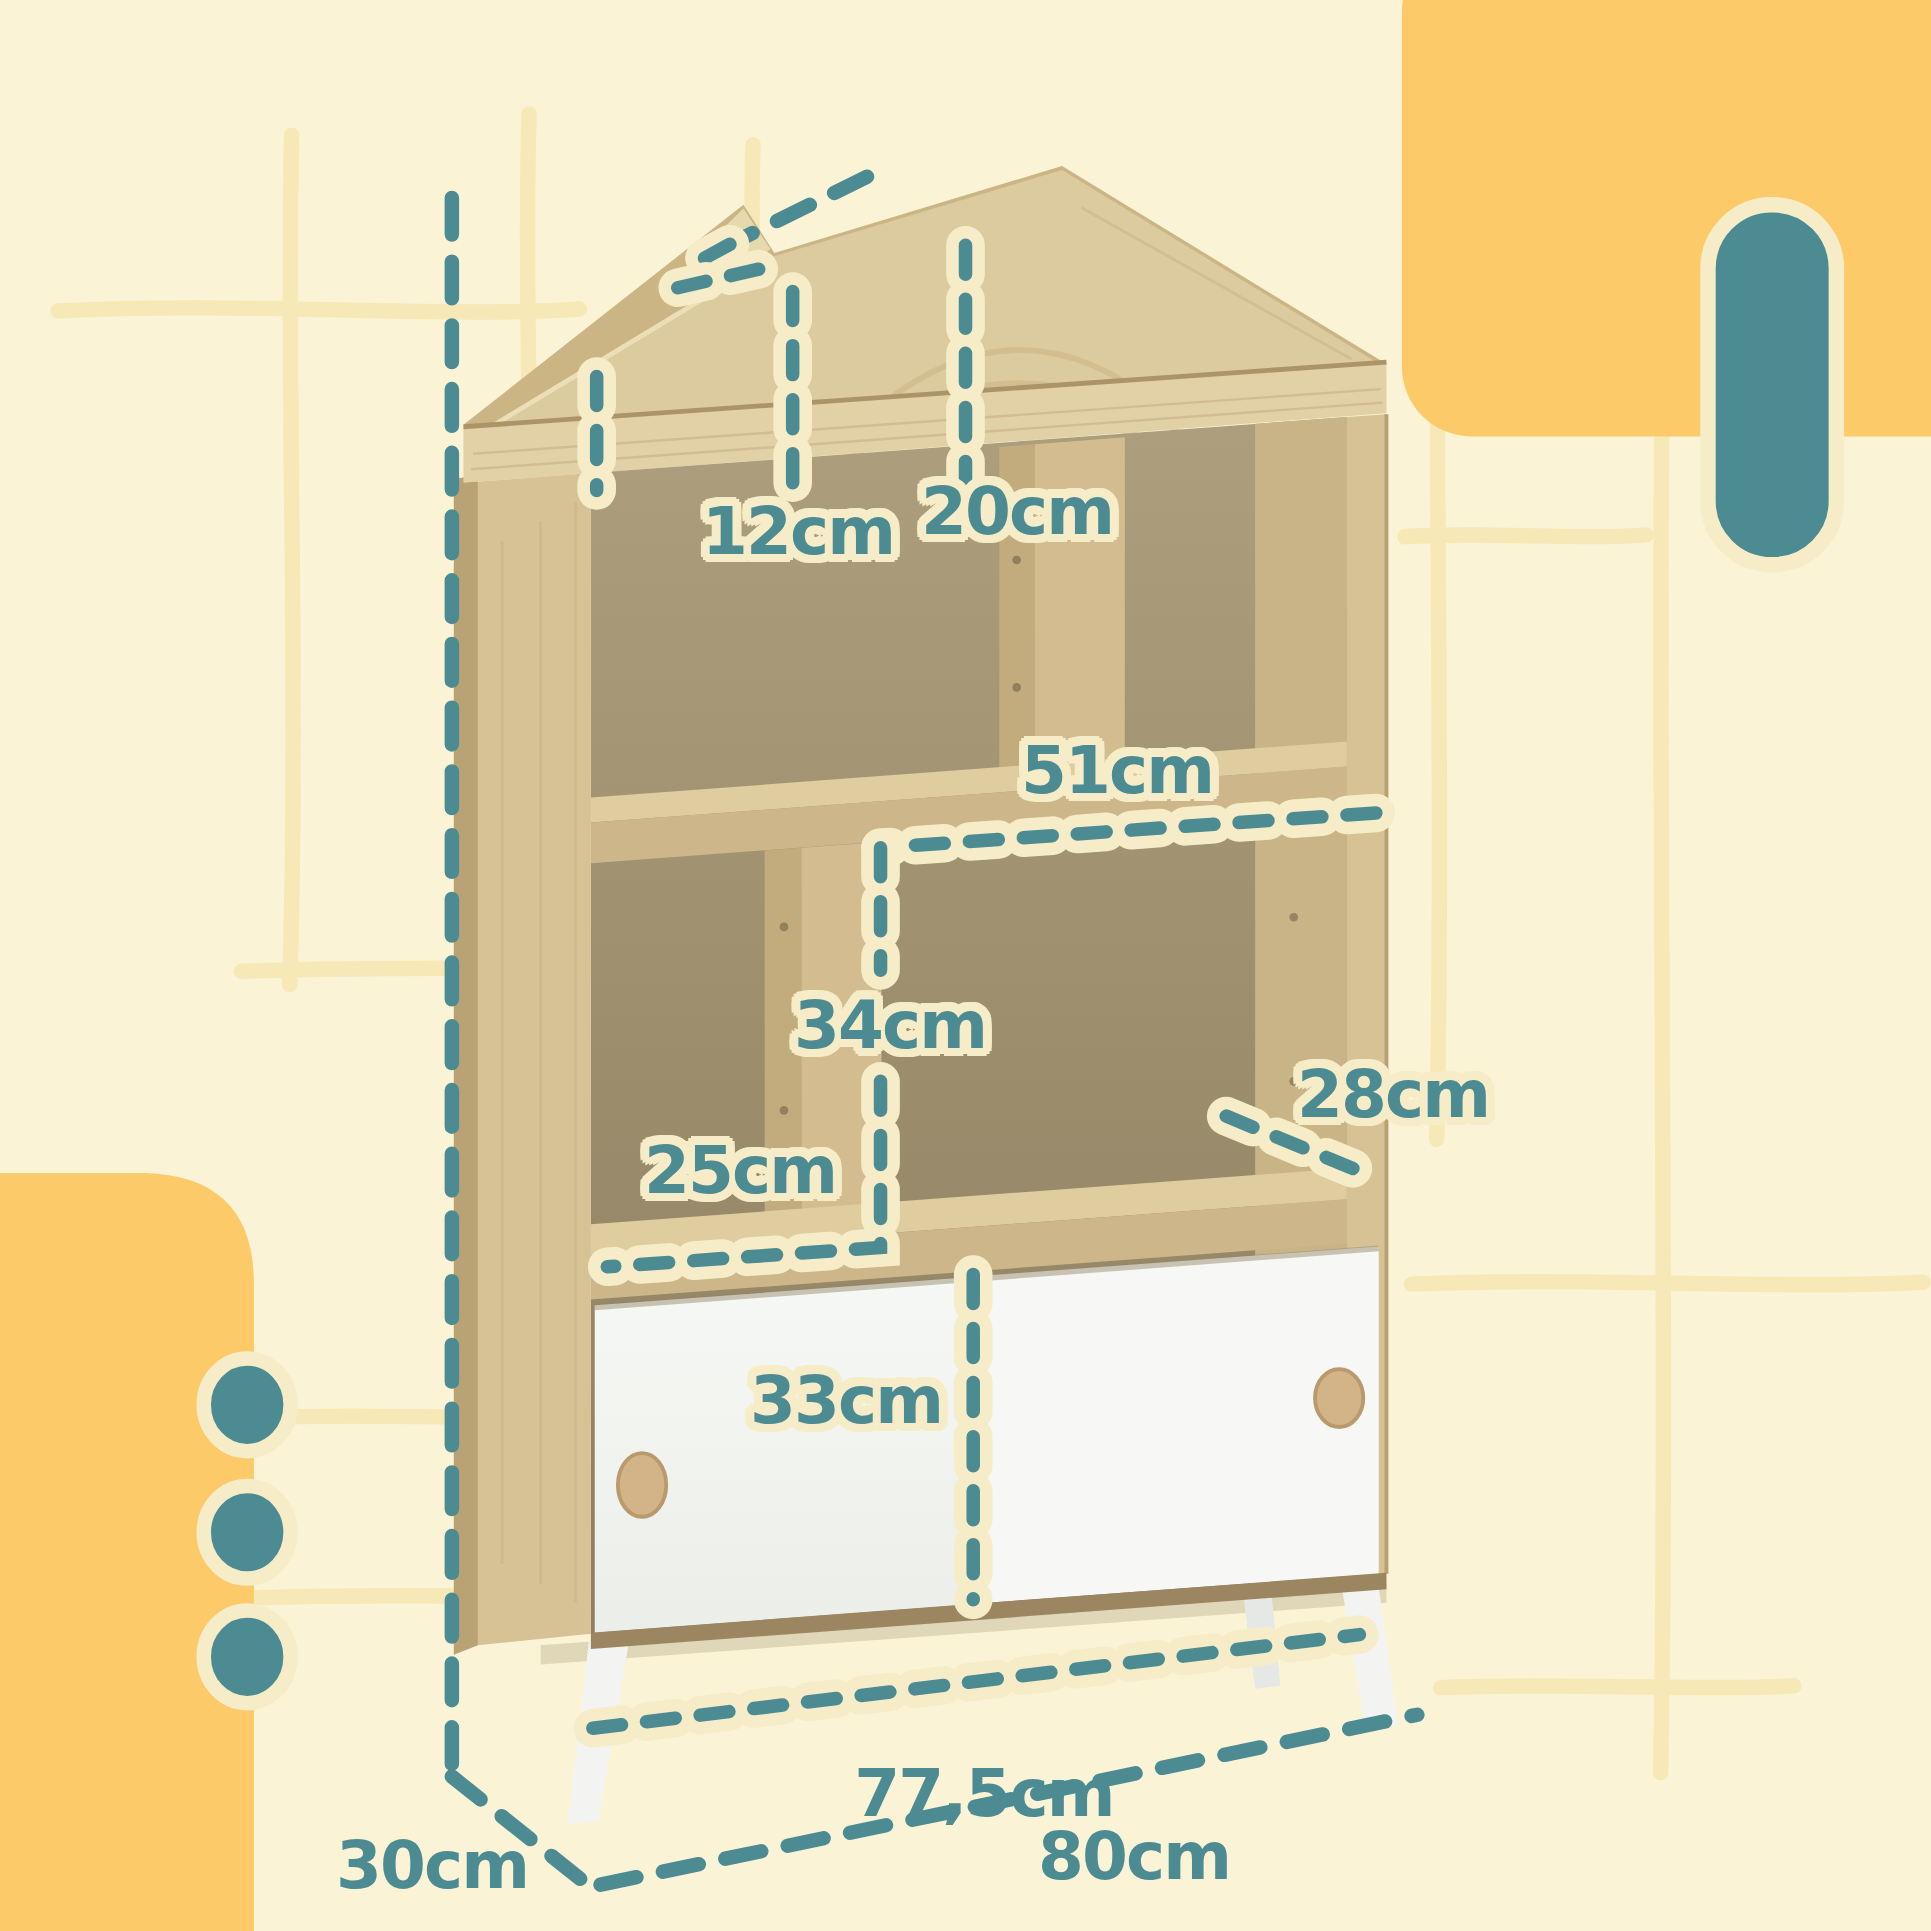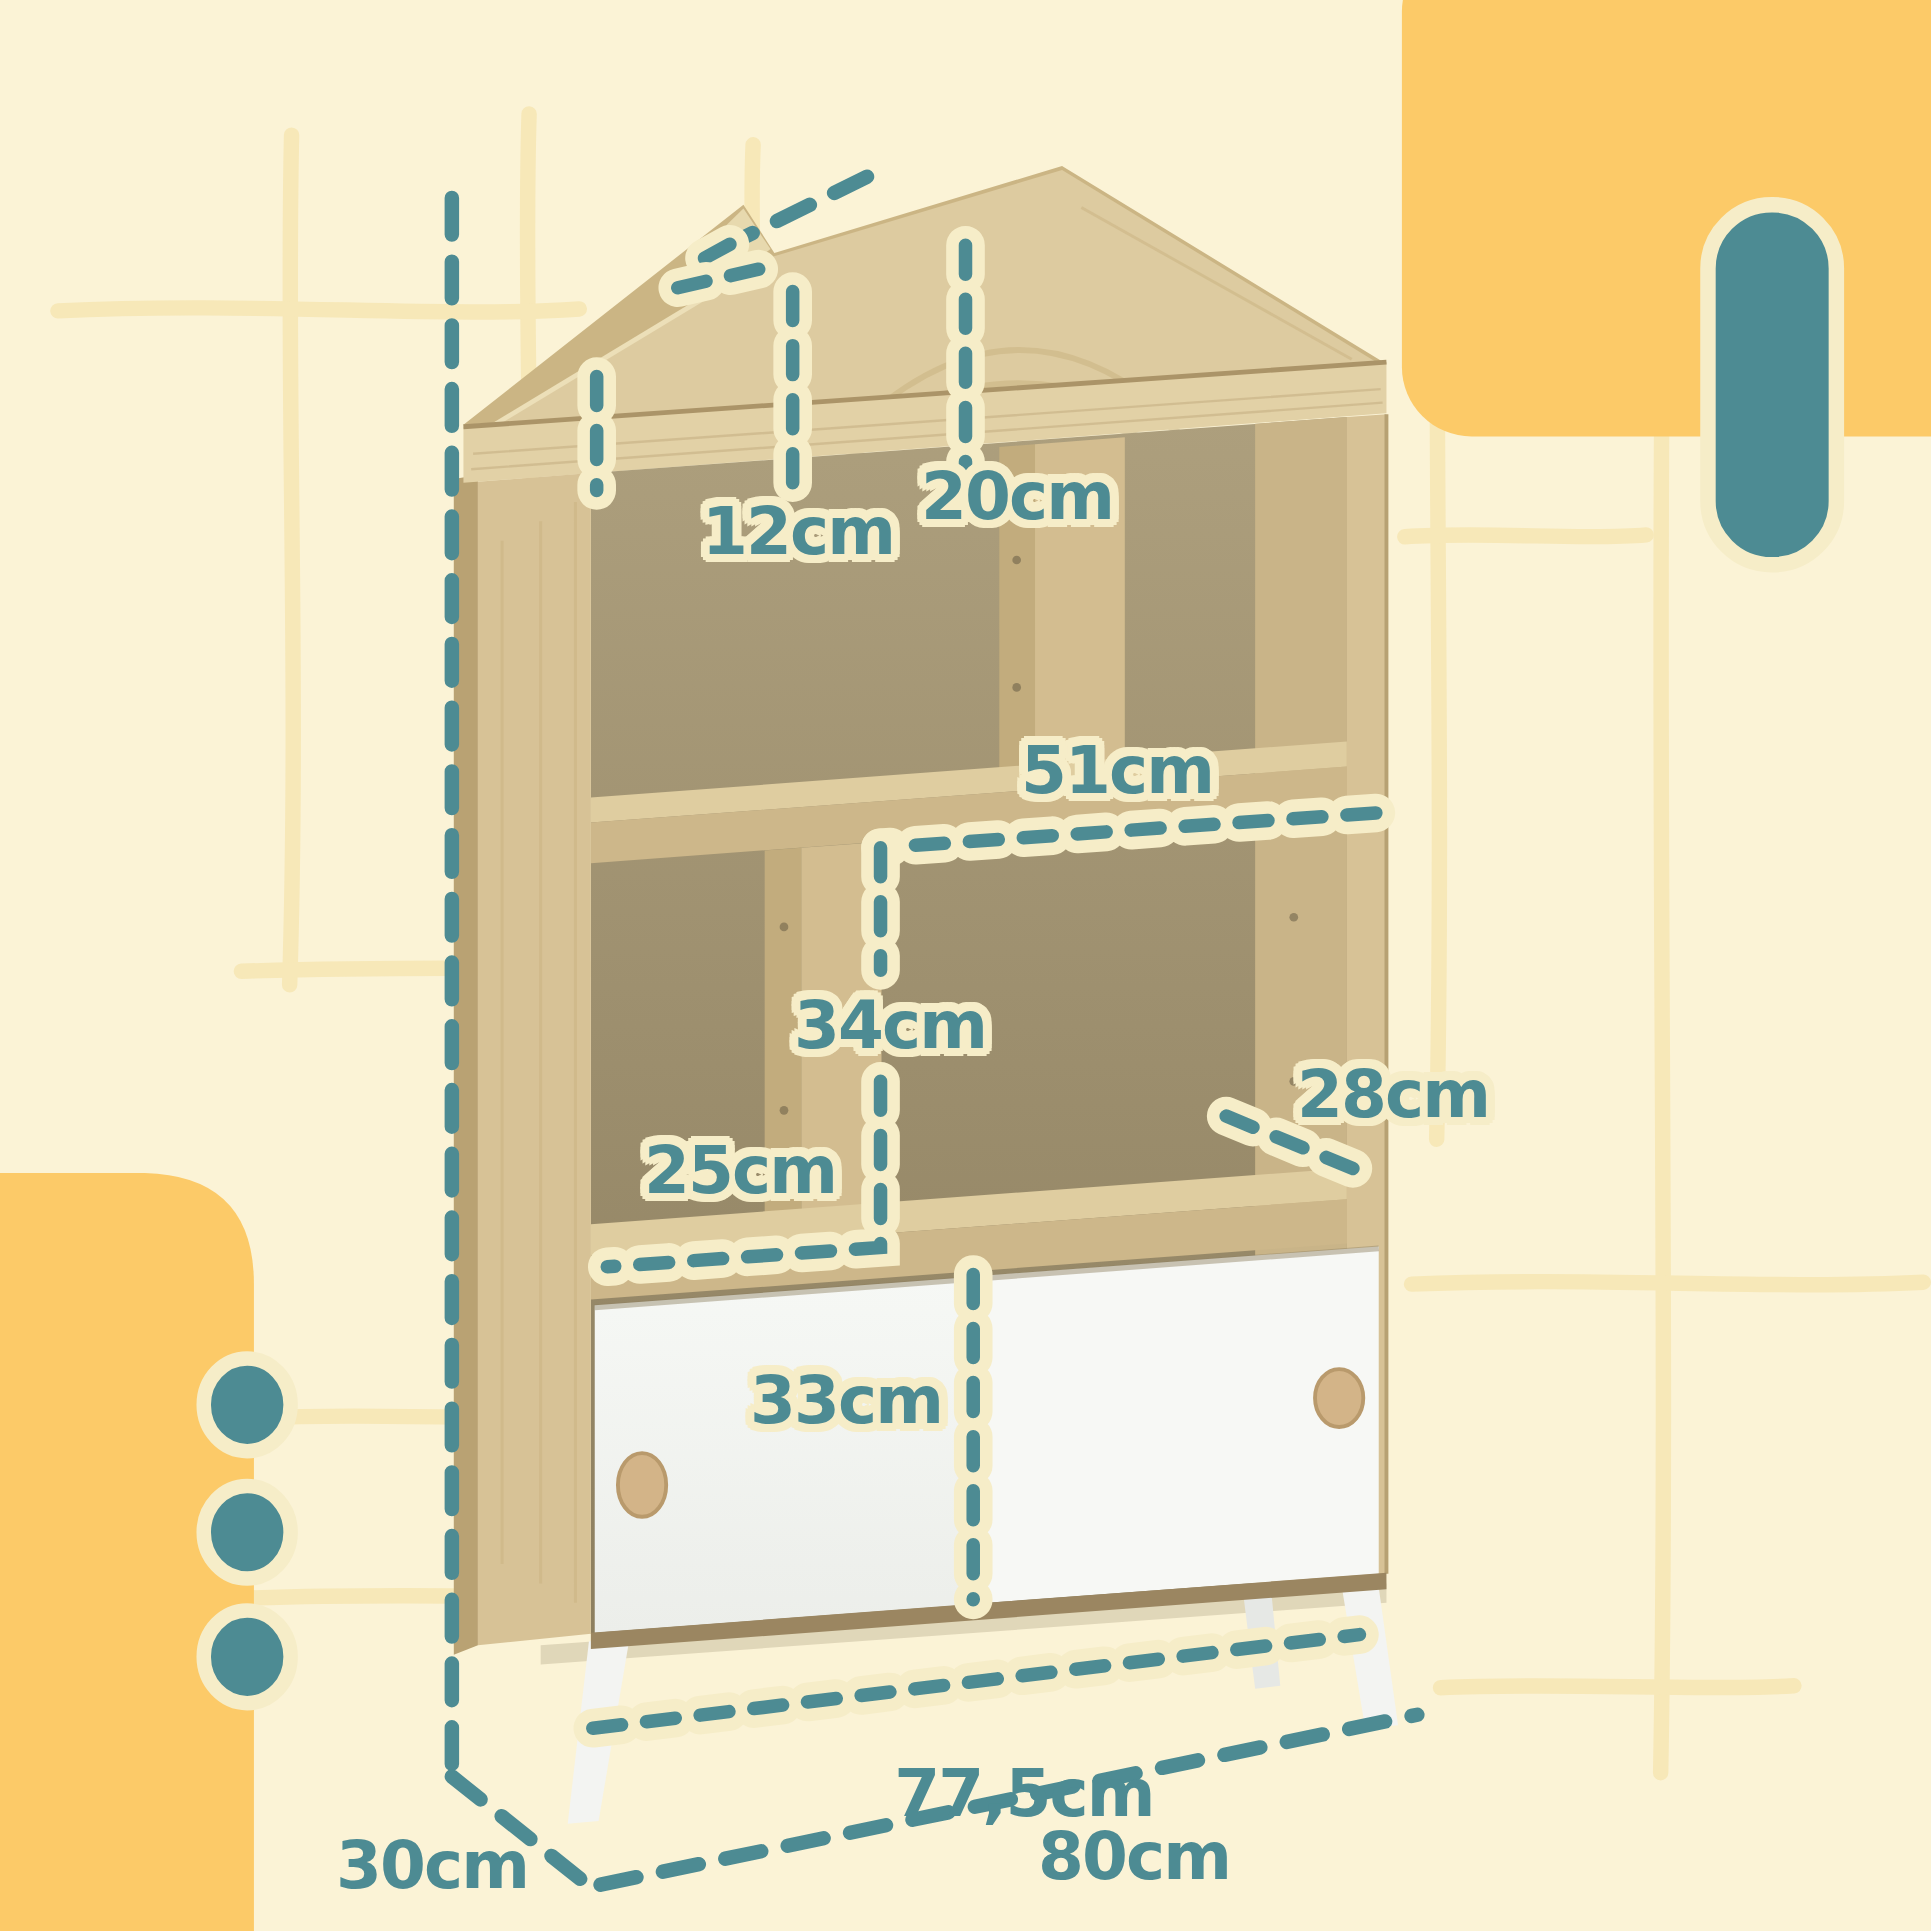--- a/index.html
+++ b/index.html
@@ -191,24 +191,24 @@
           <path class="dashT" d="M1008,1320 L1008,1657"></path>
       </g>
       <g>
         <path class="dashC" d="M614,1790 L1408,1693"></path>
           <path class="dashT" d="M614,1790 L1408,1693"></path>
       </g>
     </g>
   </svg>
 
   <div class="dim sticker" style="left:798px;top:531px;text-align:right;">12cm</div>
-  <div class="dim sticker" style="left:1017px;top:496px;">20cm</div>
+  <div class="dim sticker" style="left:1017px;top:511px;">20cm</div>
   <div class="dim sticker" style="left:1117px;top:770px;">51cm</div>
   <div class="dim sticker" style="left:890px;top:1025px;">34cm</div>
   <div class="dim sticker" style="left:740px;top:1170px;">25cm</div>
   <div class="dim sticker" style="left:1393px;top:1094px;">28cm</div>
   <div class="dim sticker" style="left:846px;top:1400px;">33cm</div>
-  <div class="dim" style="left:1024px;top:1793px;">77,5cm</div>
+  <div class="dim" style="left:984px;top:1793px;">77,5cm</div>
   <div class="dim" style="left:432px;top:1865px;">30cm</div>
   <div class="dim" style="left:1134px;top:1856px;">80cm</div>
 
 </div>
 
 
 </body></html>

